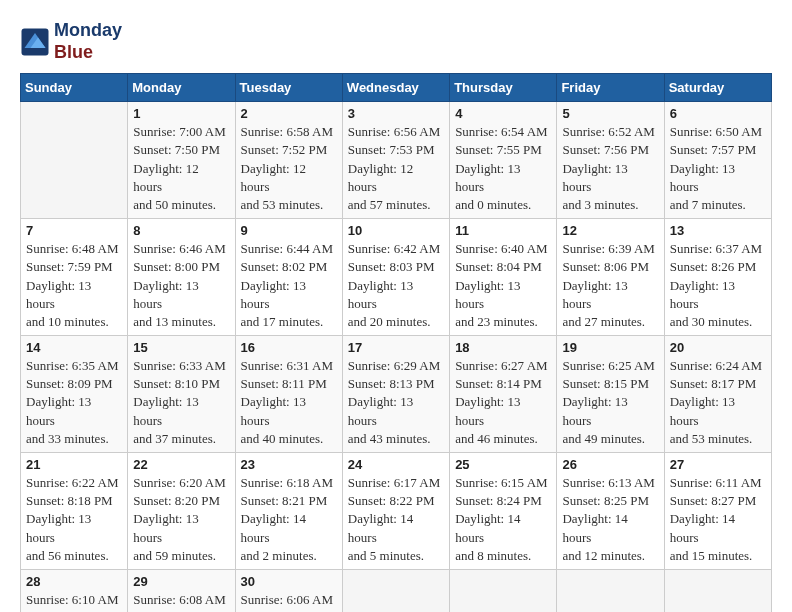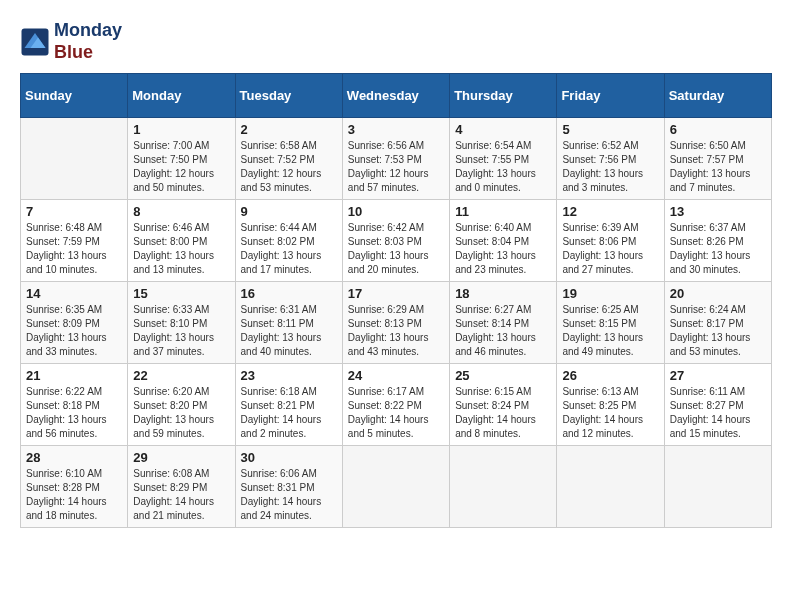--- a/index.html
+++ b/index.html
@@ -47,21 +47,21 @@
       color: #444;
     }
     table {
       width: 100%;
       border-collapse: collapse;
       font-size: 11px;
     }
     thead tr th {
       background-color: #2060a0;
       color: #fff;
-      padding: 14px 4px;
+      padding: 6px 4px;
       text-align: left;
       font-size: 13px;
       font-weight: bold;
       border: 1px solid #1a4a80;
     }
     tbody tr td {
       border: 1px solid #ccc;
       vertical-align: top;
       padding: 4px 5px;
       min-height: 70px;
@@ -76,23 +76,24 @@
       background-color: #fff;
     }
     .day-number {
       font-size: 13px;
       font-weight: bold;
       color: #222;
       display: block;
       margin-bottom: 2px;
     }
     .cell-content {
-      font-size: 10px;
+      font-size: 13px;
       line-height: 1.4;
       color: #333;
+      font-family: Liberation Serif, serif;
     }
     .empty-cell {
       background-color: #f5f5f5 !important;
     }
   </style>
 </head>
 <body>
 
 <div class="header-area">
   <div class="logo">

